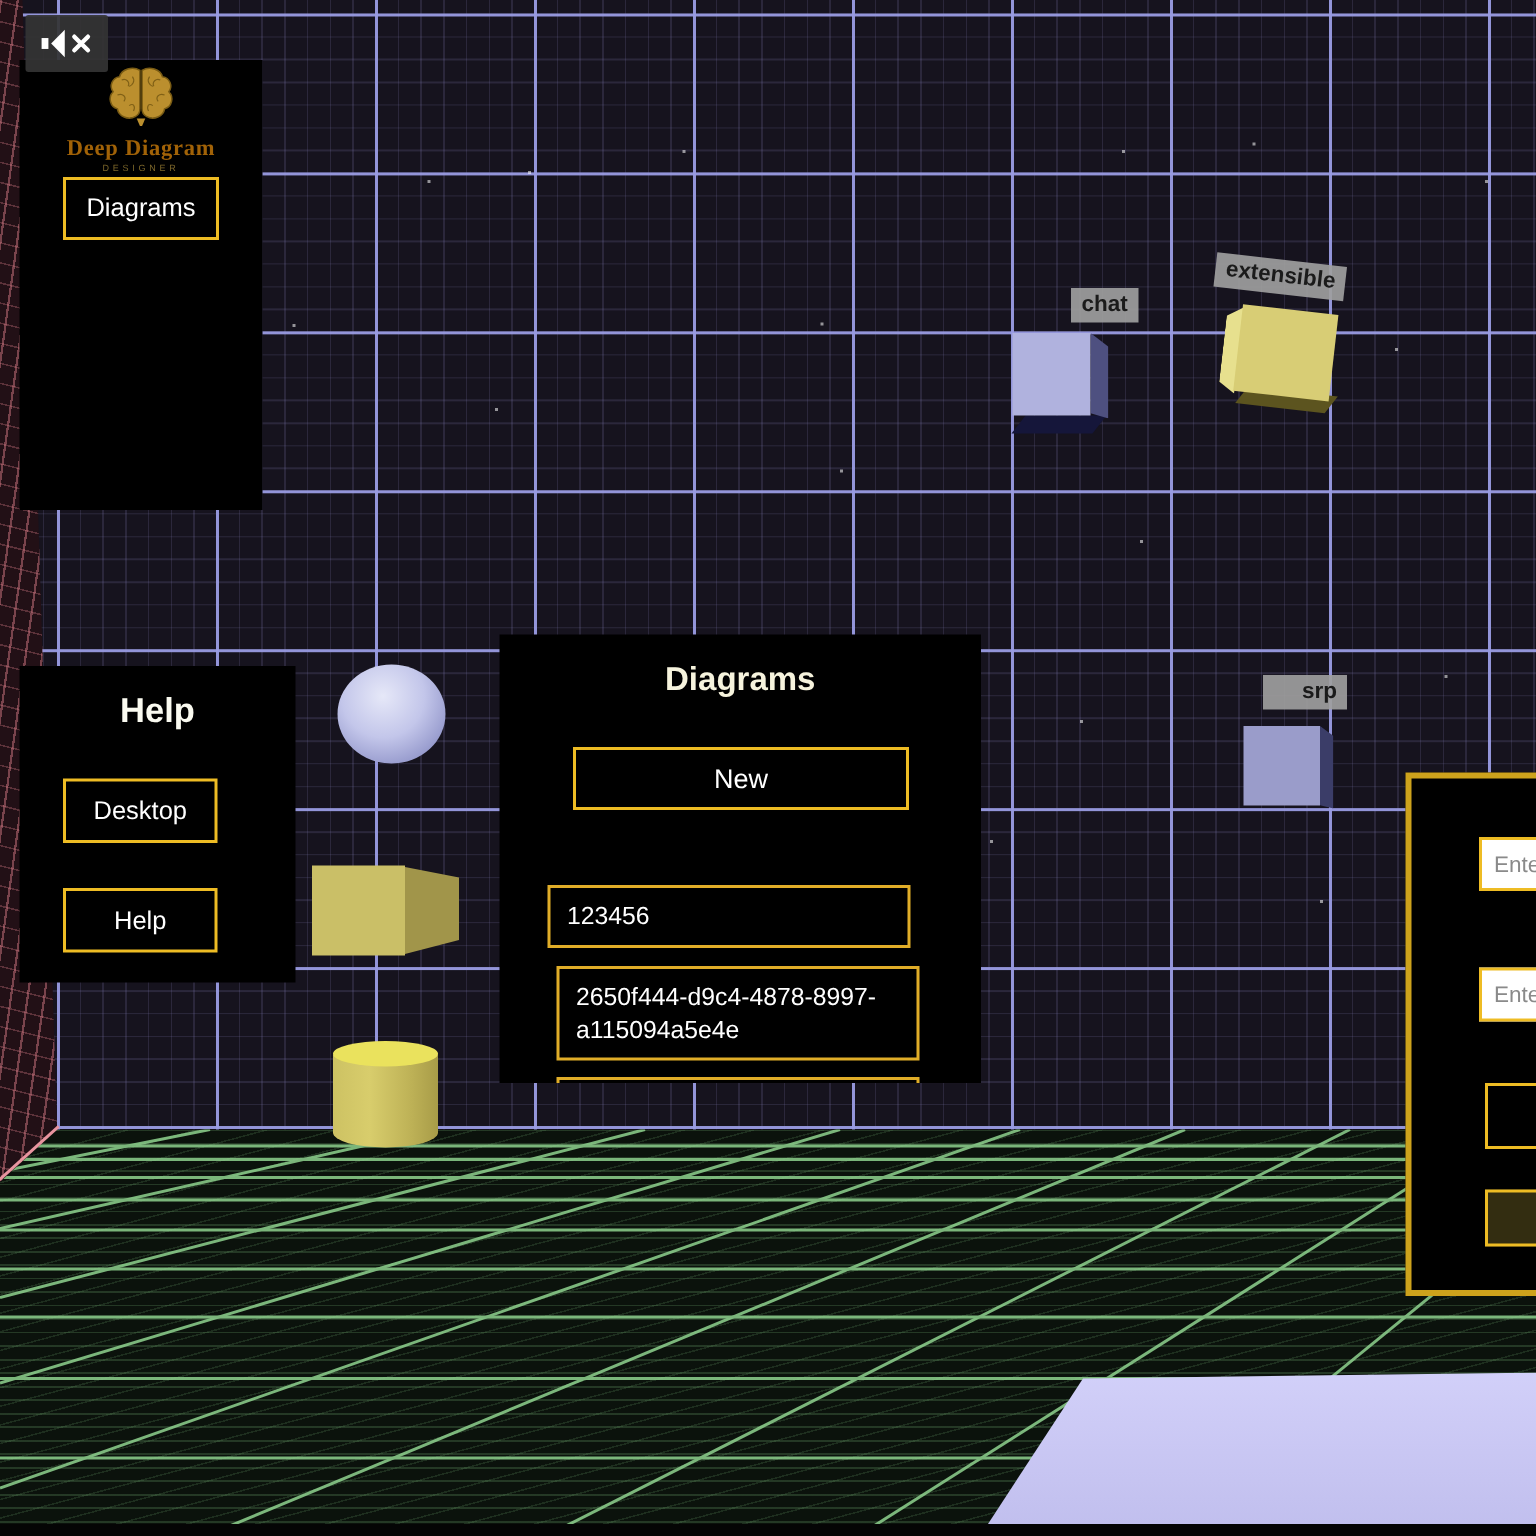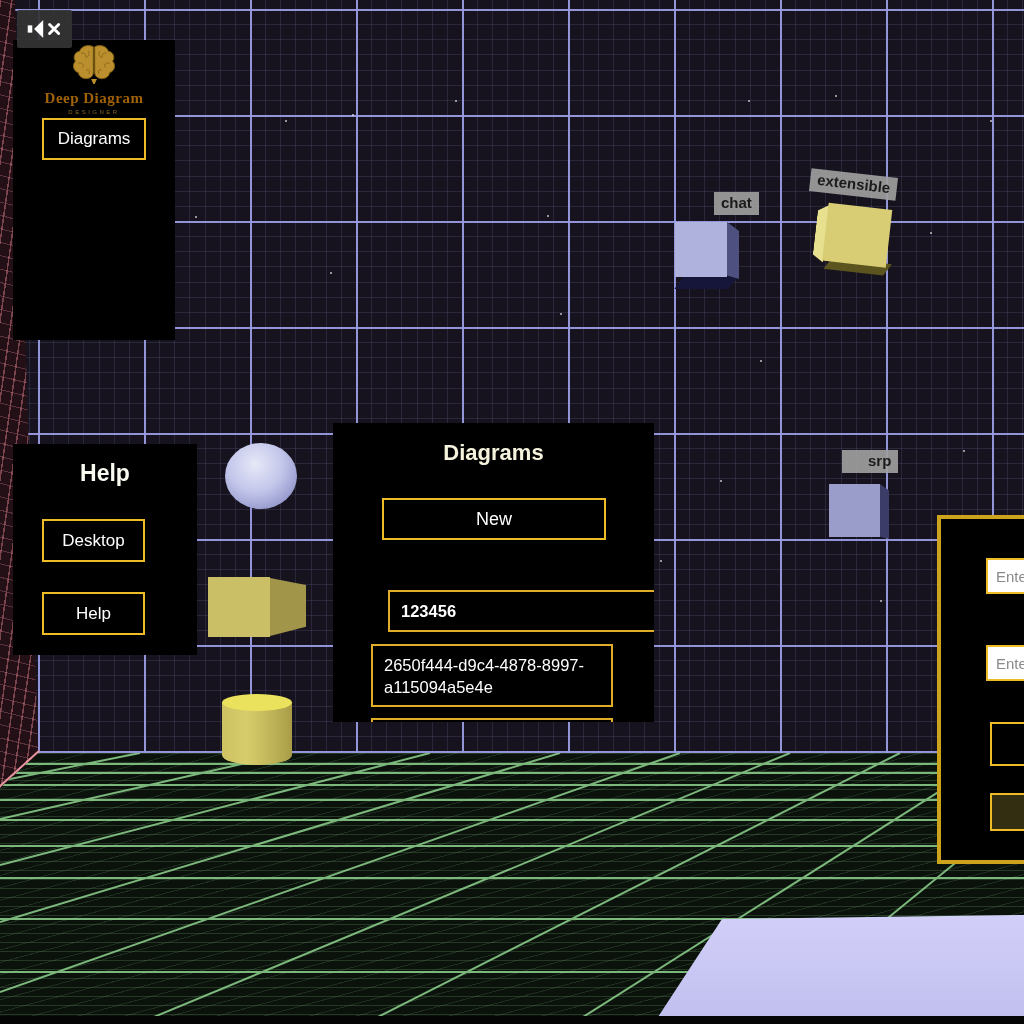--- a/index.html
+++ b/index.html
@@ -213,21 +213,21 @@
 
 <div class="panel" style="left:13px;top:444px;width:184px;height:211px;">
   <div class="panel-title" style="margin-top:16px;font-size:23px;color:#fafaf0;">Help</div>
   <button class="gold-btn" style="left:29px;top:75px;width:103px;height:43px;">Desktop</button>
   <button class="gold-btn" style="left:29px;top:148px;width:103px;height:43px;">Help</button>
 </div>
 
 <div class="panel" style="left:333px;top:423px;width:321px;height:299px;overflow:hidden;">
   <div class="panel-title" style="margin-top:17px;font-size:22px;">Diagrams</div>
   <button class="gold-btn" style="left:49px;top:75px;width:224px;height:42px;font-size:18px;">New</button>
-  <div class="list-item" style="left:55px;top:167px;width:278px;height:42px;line-height:22px;font-weight:bold;">123456</div>
+  <div class="list-item" style="left:32px;top:167px;width:242px;height:42px;line-height:22px;">123456</div>
   <div class="list-item" style="left:38px;top:221px;width:242px;height:63px;">2650f444-d9c4-4878-8997-a115094a5e4e</div>
   <div class="list-item" style="left:38px;top:295px;width:242px;height:40px;"></div>
 </div>
 
 <div class="panel" style="left:937px;top:515px;width:120px;height:349px;box-sizing:border-box;border:4px solid #cda21c;">
   <input class="white-input" style="left: 45px; top: 39px; width: 90px; height: 36px;" placeholder="Ente">
   <input class="white-input" style="left: 45px; top: 126px; width: 90px; height: 36px;" placeholder="Ente">
   <button class="gold-btn" style="left:49px;top:203px;width:80px;height:44px;background:#000;"></button>
   <button class="gold-btn" style="left:49px;top:274px;width:80px;height:38px;background:#332d11;"></button>
 </div>

